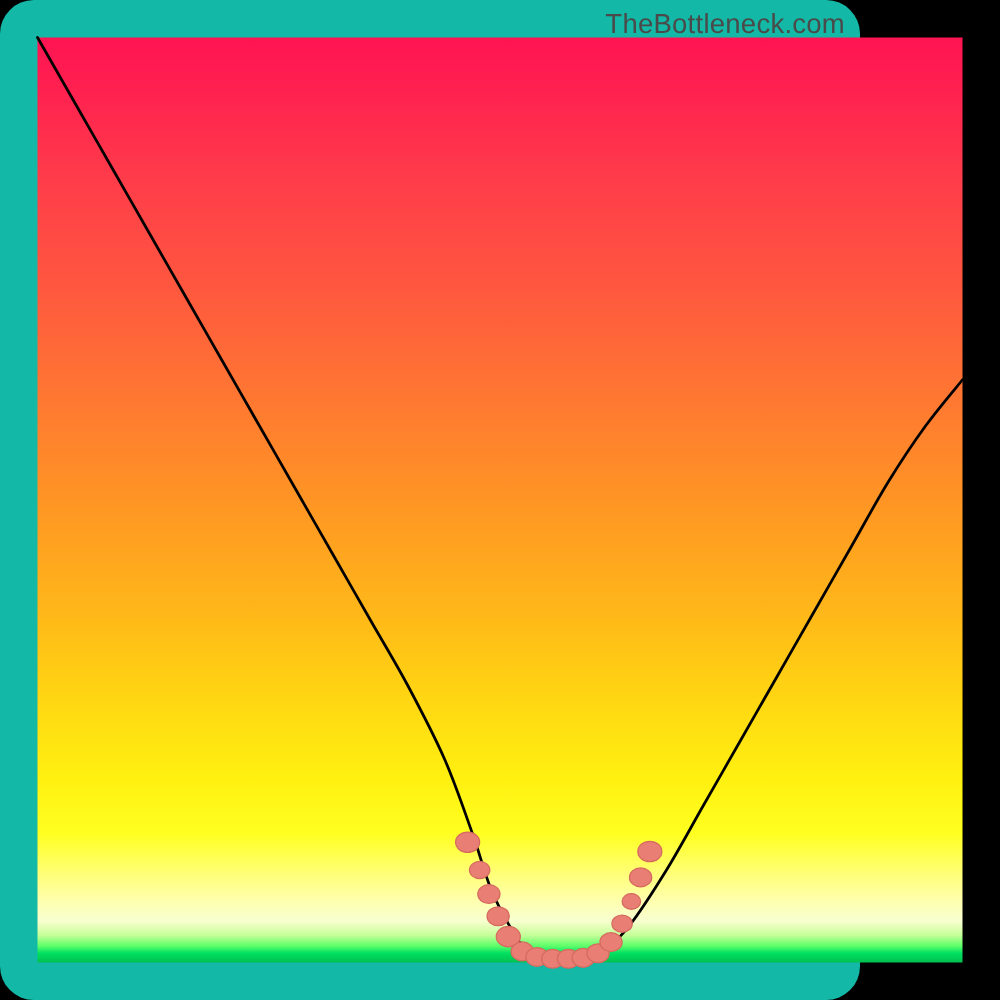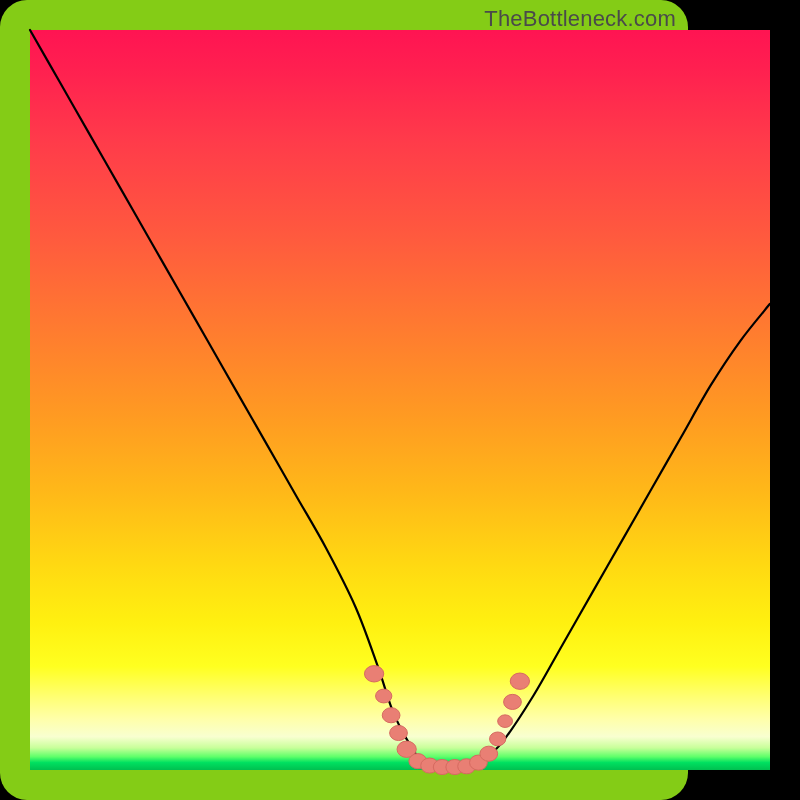--- a/index.html
+++ b/index.html
@@ -8,21 +8,21 @@
     width: 800px;
     height: 800px;
     overflow: hidden;
     background: #000;
     font-family: Arial, Helvetica, sans-serif;
   }
   .frame {
     position: relative;
     width: 688px;
     height: 800px;
-    background: #84cc16;
+    background: #14b8a6;
     border-radius: 27px;
   }
   .plot-area {
     position: absolute;
     left: 30px;
     top: 30px;
     width: 740px;
     height: 740px;
     
     background: linear-gradient(to bottom,

